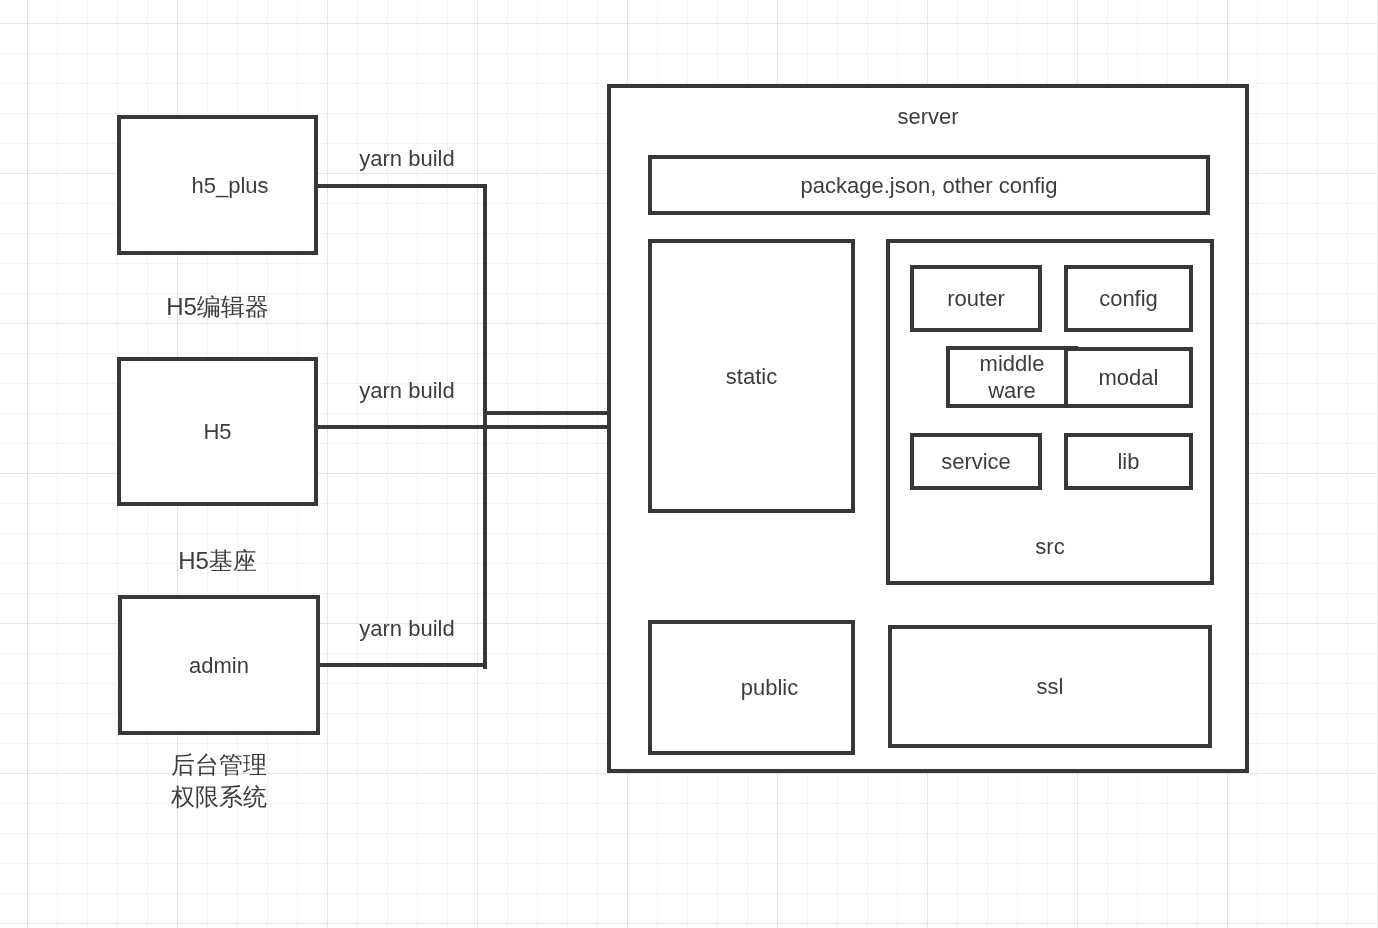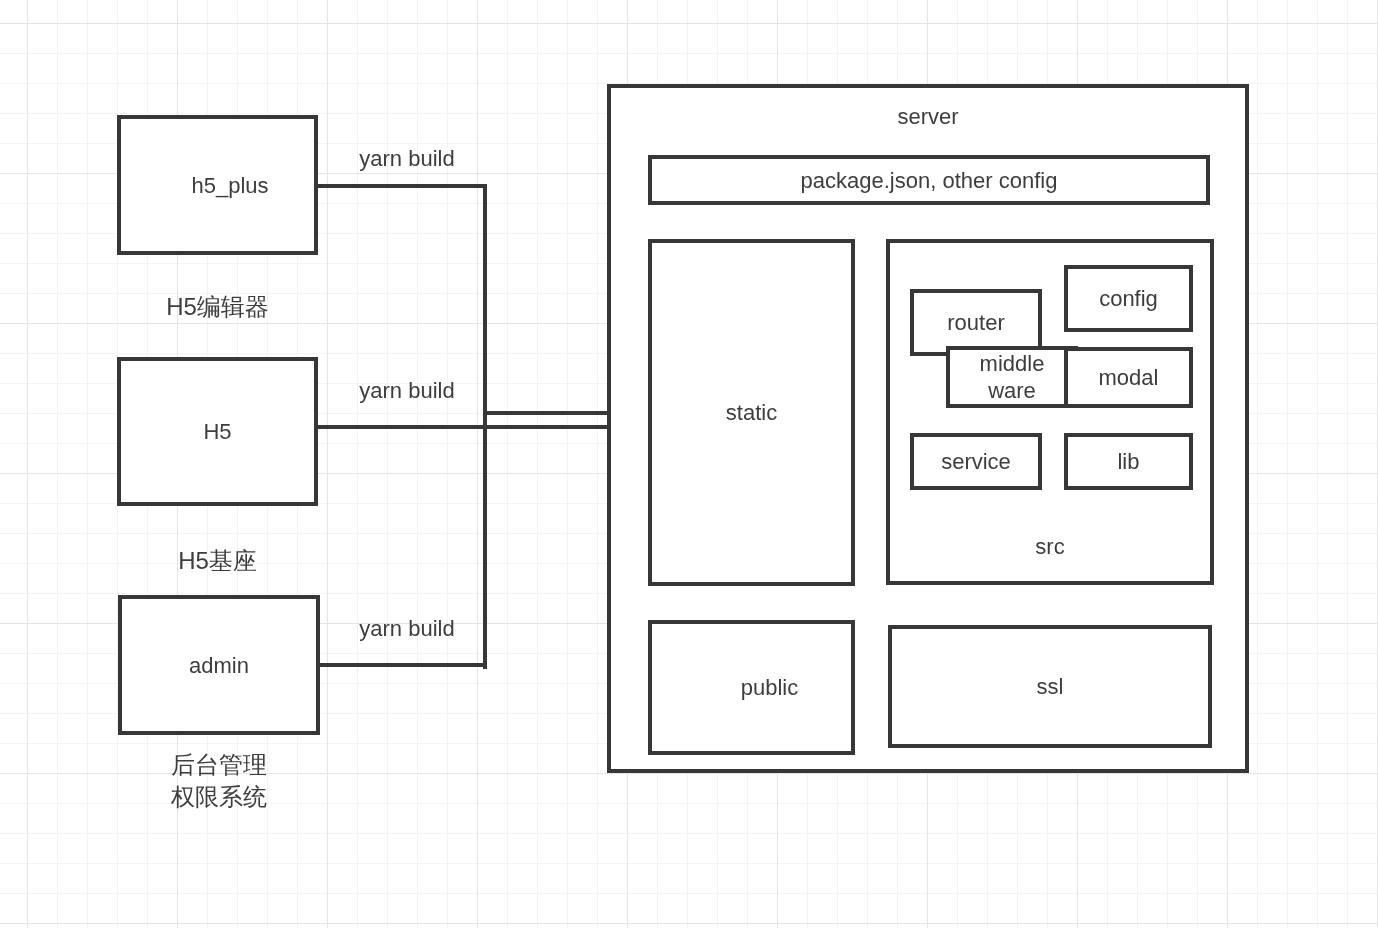--- a/index.html
+++ b/index.html
@@ -88,26 +88,26 @@
   <div class="node" style="left:117px;top:357px;width:201px;height:149px;">H5</div>
   <div class="lbl cn" style="left:117px;top:544px;width:201px;height:34px;">H5基座</div>
 
   <div class="node" style="left:118px;top:595px;width:202px;height:140px;">admin</div>
   <div class="lbl cn" style="left:118px;top:748px;width:202px;height:66px;">后台管理
 权限系统</div>
 
   <div class="frame" style="left:607px;top:84px;width:642px;height:689px;"></div>
   <div class="lbl title" style="left:607px;top:103px;width:642px;height:28px;">server</div>
 
-  <div class="node" style="left:648px;top:155px;width:562px;height:50px;">package.json, other config</div>
+  <div class="node" style="left:648px;top:155px;width:562px;height:60px;">package.json, other config</div>
 
-  <div class="node" style="left:648px;top:239px;width:207px;height:347px;">static</div>
+  <div class="node" style="left:648px;top:239px;width:207px;height:274px;">static</div>
 
   <div class="frame" style="left:886px;top:239px;width:328px;height:346px;"></div>
-  <div class="node" style="left:910px;top:265px;width:132px;height:67px;margin-top:24px;">router</div>
+  <div class="node" style="left:910px;top:265px;width:132px;height:67px;">router</div>
   <div class="node" style="left:1064px;top:265px;width:129px;height:67px;">config</div>
   <div class="node" style="left:910px;top:346px;width:132px;height:62px;margin-left:36px;">middle
 ware</div>
   <div class="node" style="left:1064px;top:347px;width:129px;height:61px;">modal</div>
   <div class="node" style="left:910px;top:433px;width:132px;height:57px;">service</div>
   <div class="node" style="left:1064px;top:433px;width:129px;height:57px;">lib</div>
   <div class="lbl title" style="left:886px;top:530px;width:328px;height:34px;">src</div>
 
   <div class="node" style="left:648px;top:620px;width:207px;height:135px;padding-left:36px;">public</div>
   <div class="node" style="left:888px;top:625px;width:324px;height:123px;">ssl</div>

